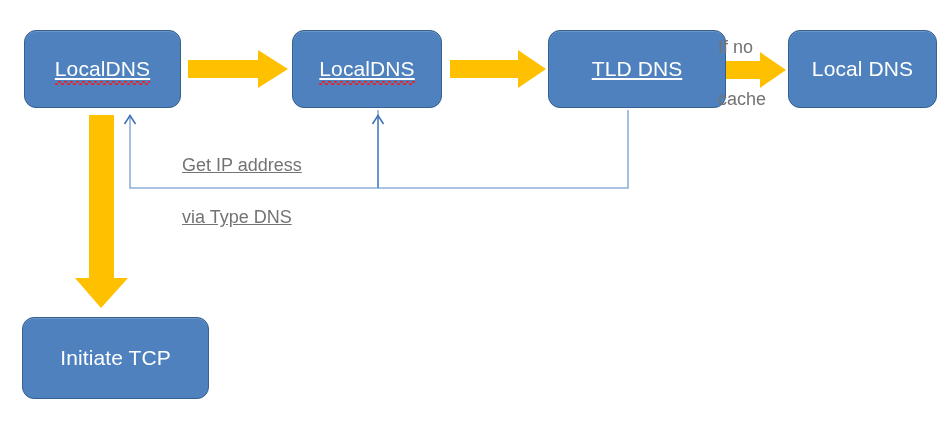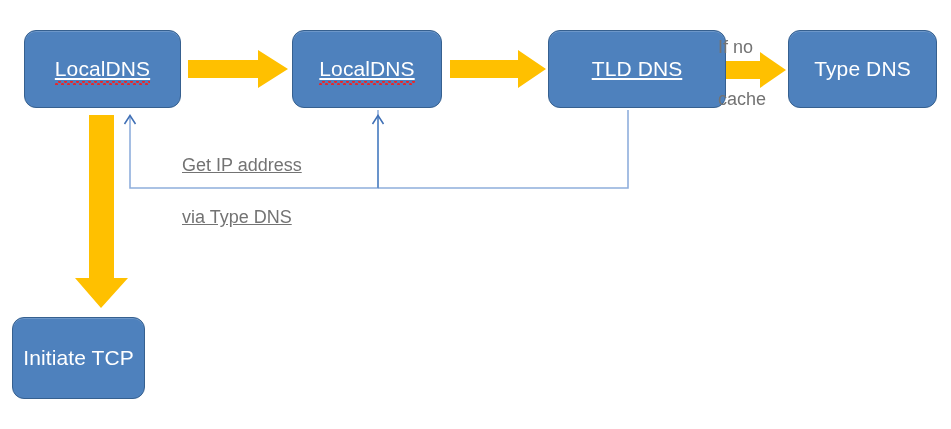--- a/index.html
+++ b/index.html
@@ -129,24 +129,24 @@
       <span class="label spell">LocalDNS</span>
       <span class="squiggle"></span>
     </span>
   </div>
 
   <div class="node" style="left:548px; top:30px; width:178px; height:78px;text-decoration:underline;">
     <span class="label">TLD DNS</span>
   </div>
 
   <div class="node" style="left:788px; top:30px; width:149px; height:78px;">
-    <span class="label">Type DNS</span>
+    <span class="label">Local DNS</span>
   </div>
 
-  <div class="node" style="left:12px; top:317px; width:133px; height:82px;">
+  <div class="node" style="left:22px; top:317px; width:187px; height:82px;">
     <span class="label">Initiate TCP</span>
   </div>
 
   <div class="note" style="left:182px; top:126px;text-decoration:underline;">
     <div>Get IP address</div>
     <div>via Type DNS</div>
   </div>
 
 
   <div class="note" style="left:718px; top:8px;">

